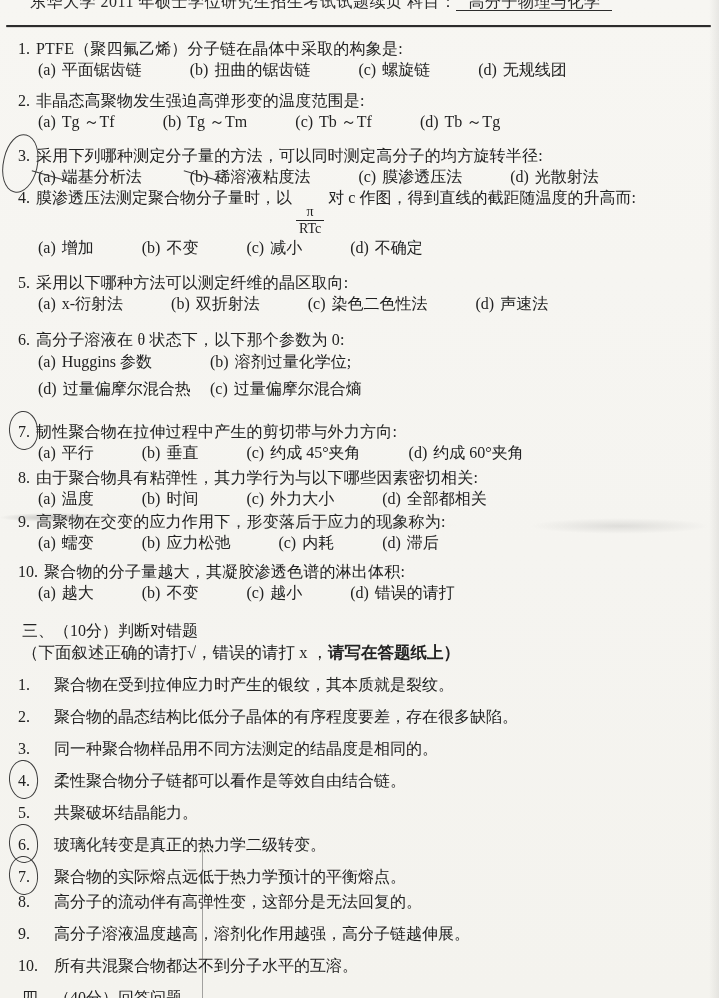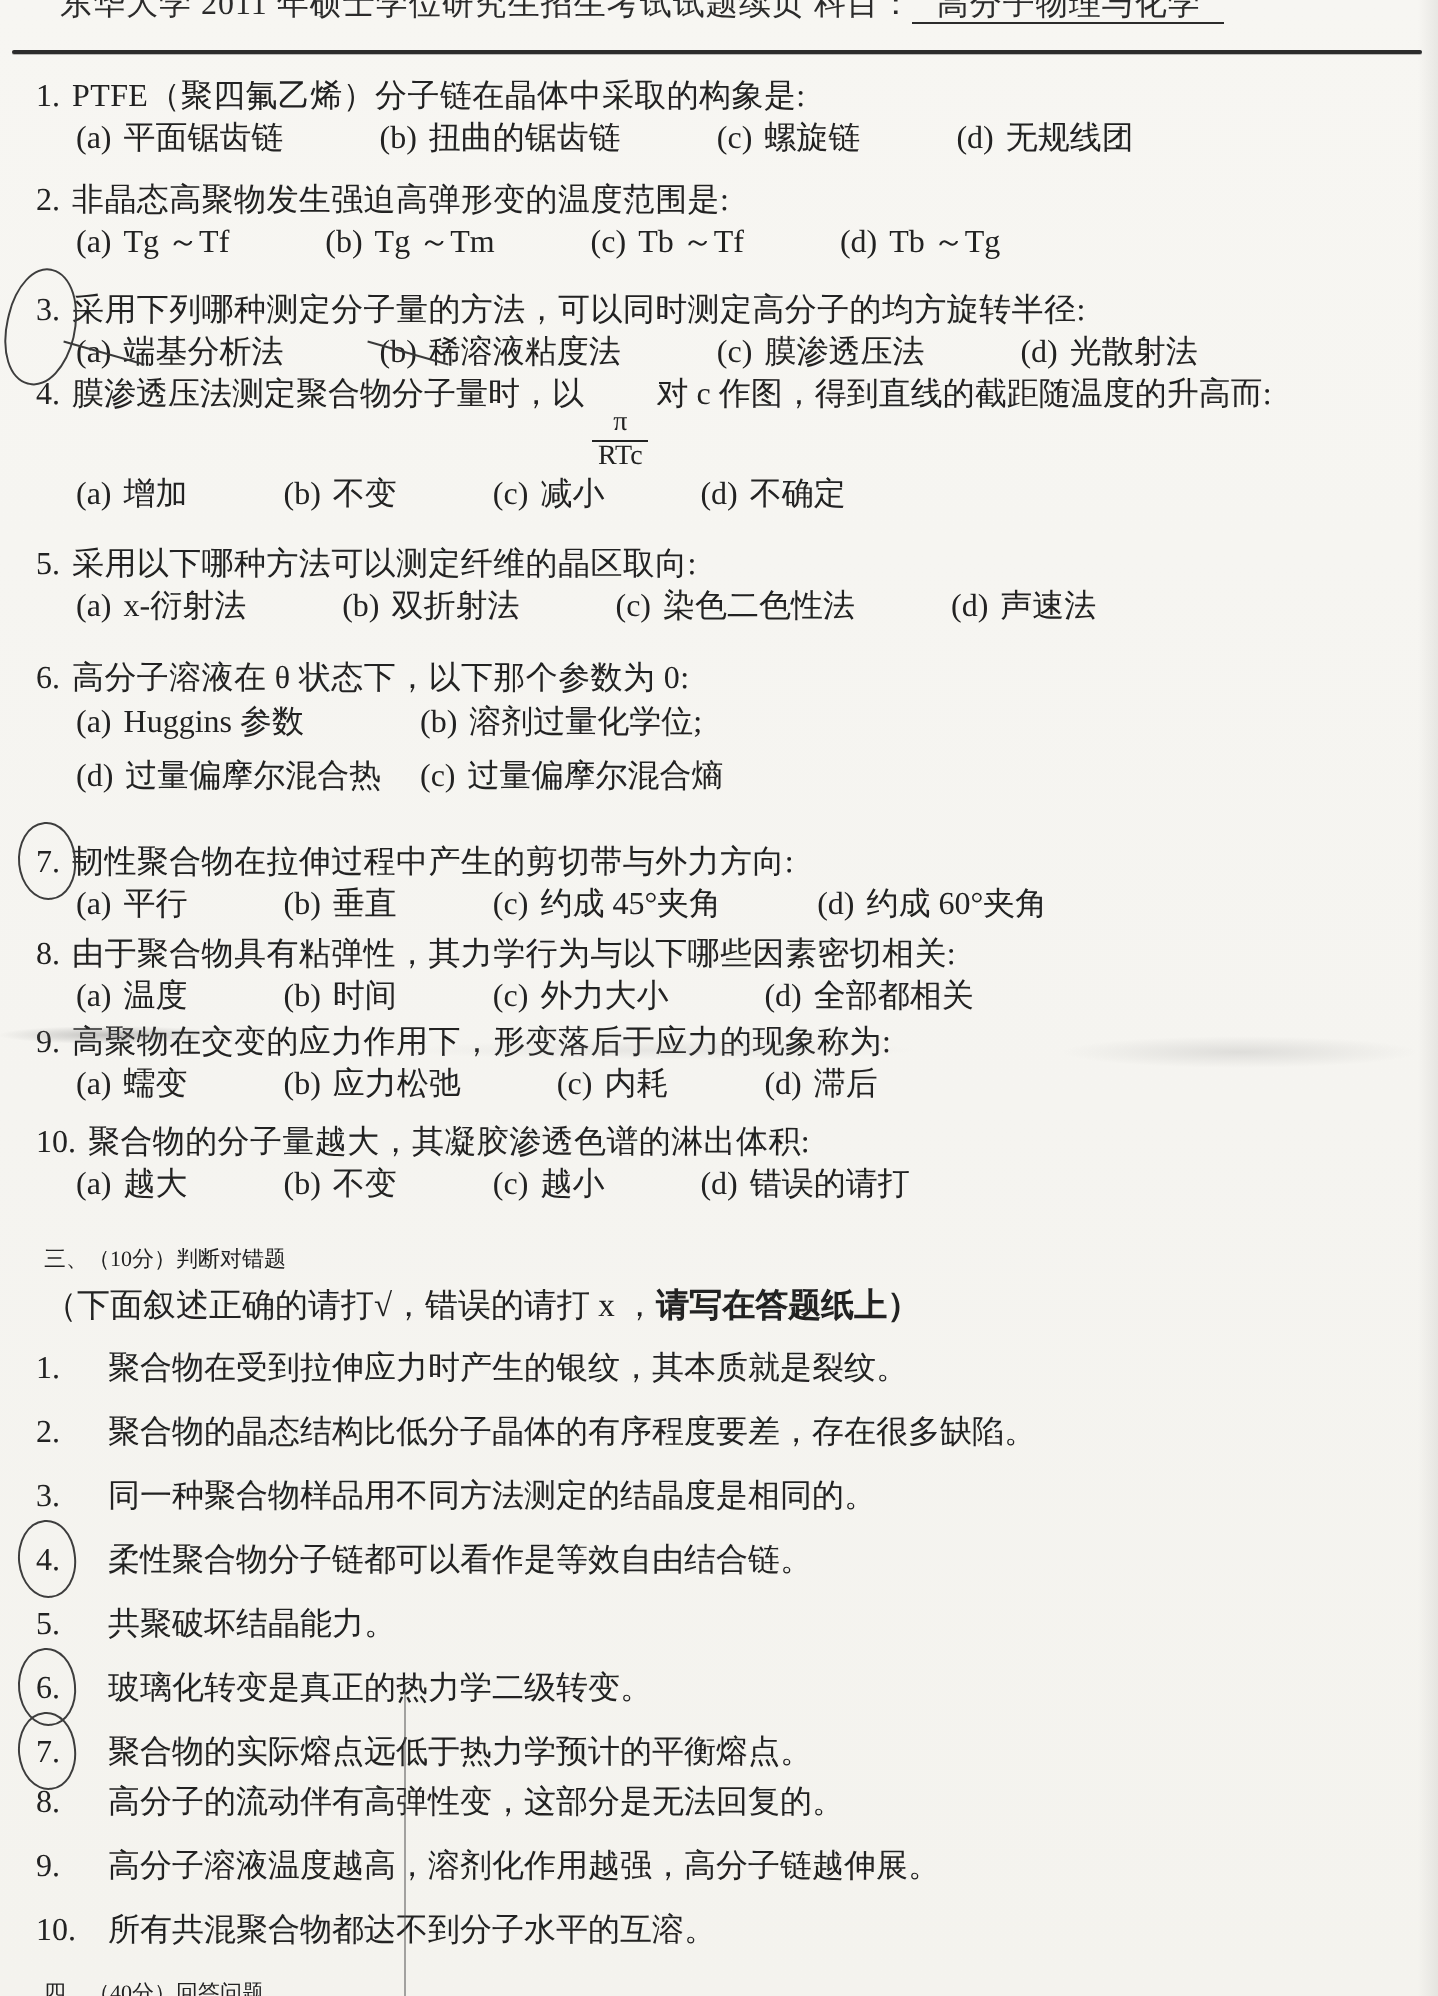--- a/index.html
+++ b/index.html
@@ -42,21 +42,21 @@
     content:"";position:absolute;left:-9px;top:-10px;width:27px;height:37px;
     border:1.6px solid #3d3d3d;border-radius:52% 48% 50% 50%;transform:rotate(-6deg);
     pointer-events:none;
   }
   .circled-lg::before{left:-15px;top:-11px;width:33px;height:57px;border-radius:48% 55% 50% 52%;transform:rotate(13deg);}
   .struck::after{
     content:"";position:absolute;left:-7px;top:10px;width:42px;height:0;
     border-top:1.7px solid #3a3a3a;transform:rotate(16deg);pointer-events:none;
   }
   
-  .sec-title{padding-left:22px;font-size:11px;line-height:21px;}
+  .sec-title{padding-left:22px;font-size:16px;line-height:21px;}
   .sec-note{padding-left:22px;font-size:16.5px;line-height:24px;margin-bottom:9px;}
   .sec-note b{font-weight:bold;}
   #tf{padding:0 20px 0 18px;font-size:16px;}
   .tf{display:flex;line-height:21px;margin-bottom:11px;}
   .tf-num{width:36px;flex:none;position:relative;}
   .tf-num .n{position:relative;display:inline-block;}
   .tf:nth-child(7){margin-bottom:4px;}
   .sec4{}
   
   .smudge{position:absolute;pointer-events:none;}

